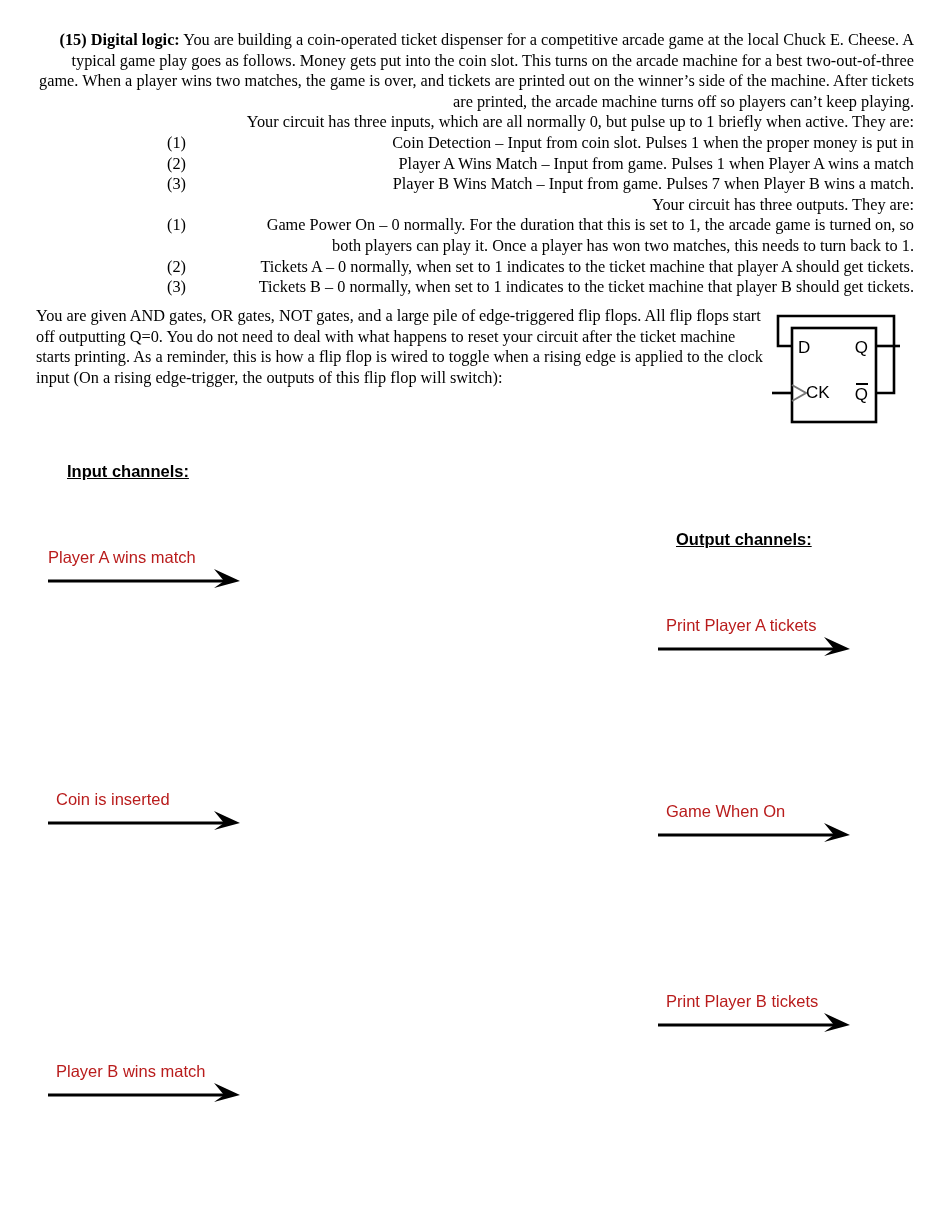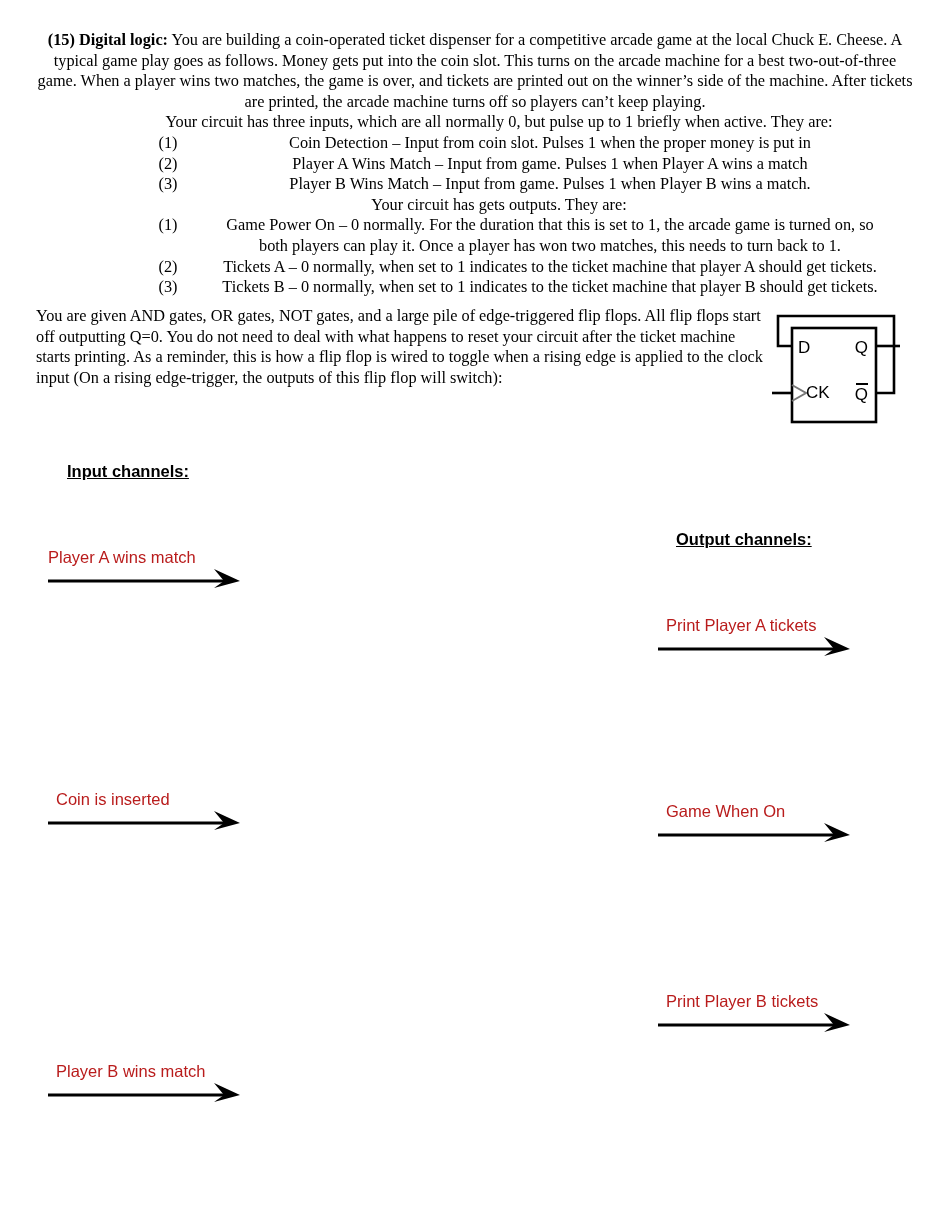--- a/index.html
+++ b/index.html
@@ -17,21 +17,21 @@
   }
 
   
   .prose {
     position: absolute;
     left: 36px;
     top: 30px;
     width: 878px;
     font-size: 16.3px;
     line-height: 20.6px;
-    text-align: center;
+    text-align: right;
   }
   .prose p {
     margin: 0;
   }
   .lead-label {
     font-weight: bold;
   }
   .indent-1 {
     margin-left: 48px !important;
   }
@@ -121,24 +121,24 @@
   <div class="list-row">
     <span class="list-num">(1)</span>
     <span class="list-txt">Coin Detection – Input from coin slot.  Pulses 1 when the proper money is put in</span>
   </div>
   <div class="list-row">
     <span class="list-num">(2)</span>
     <span class="list-txt">Player A Wins Match – Input from game.  Pulses 1 when Player A wins a match</span>
   </div>
   <div class="list-row">
     <span class="list-num">(3)</span>
-    <span class="list-txt">Player B Wins Match – Input from game.  Pulses 1 when Player B wins a match.</span>
-  </div>
-
-  <p class="indent-1">Your circuit has gets outputs.  They are:</p>
+    <span class="list-txt">Player B Wins Match – Input from game.  Pulses 7 when Player B wins a match.</span>
+  </div>
+
+  <p class="indent-1">Your circuit has three outputs.  They are:</p>
 
   <div class="list-row">
     <span class="list-num">(1)</span>
     <span class="list-txt">
       <span>Game Power On – 0 normally.  For the duration that this is set to 1, the arcade game is turned on, so</span>
       <span class="cont">both players can play it.  Once a player has won two matches, this needs to turn back to 1.</span>
     </span>
   </div>
   <div class="list-row">
     <span class="list-num">(2)</span>

